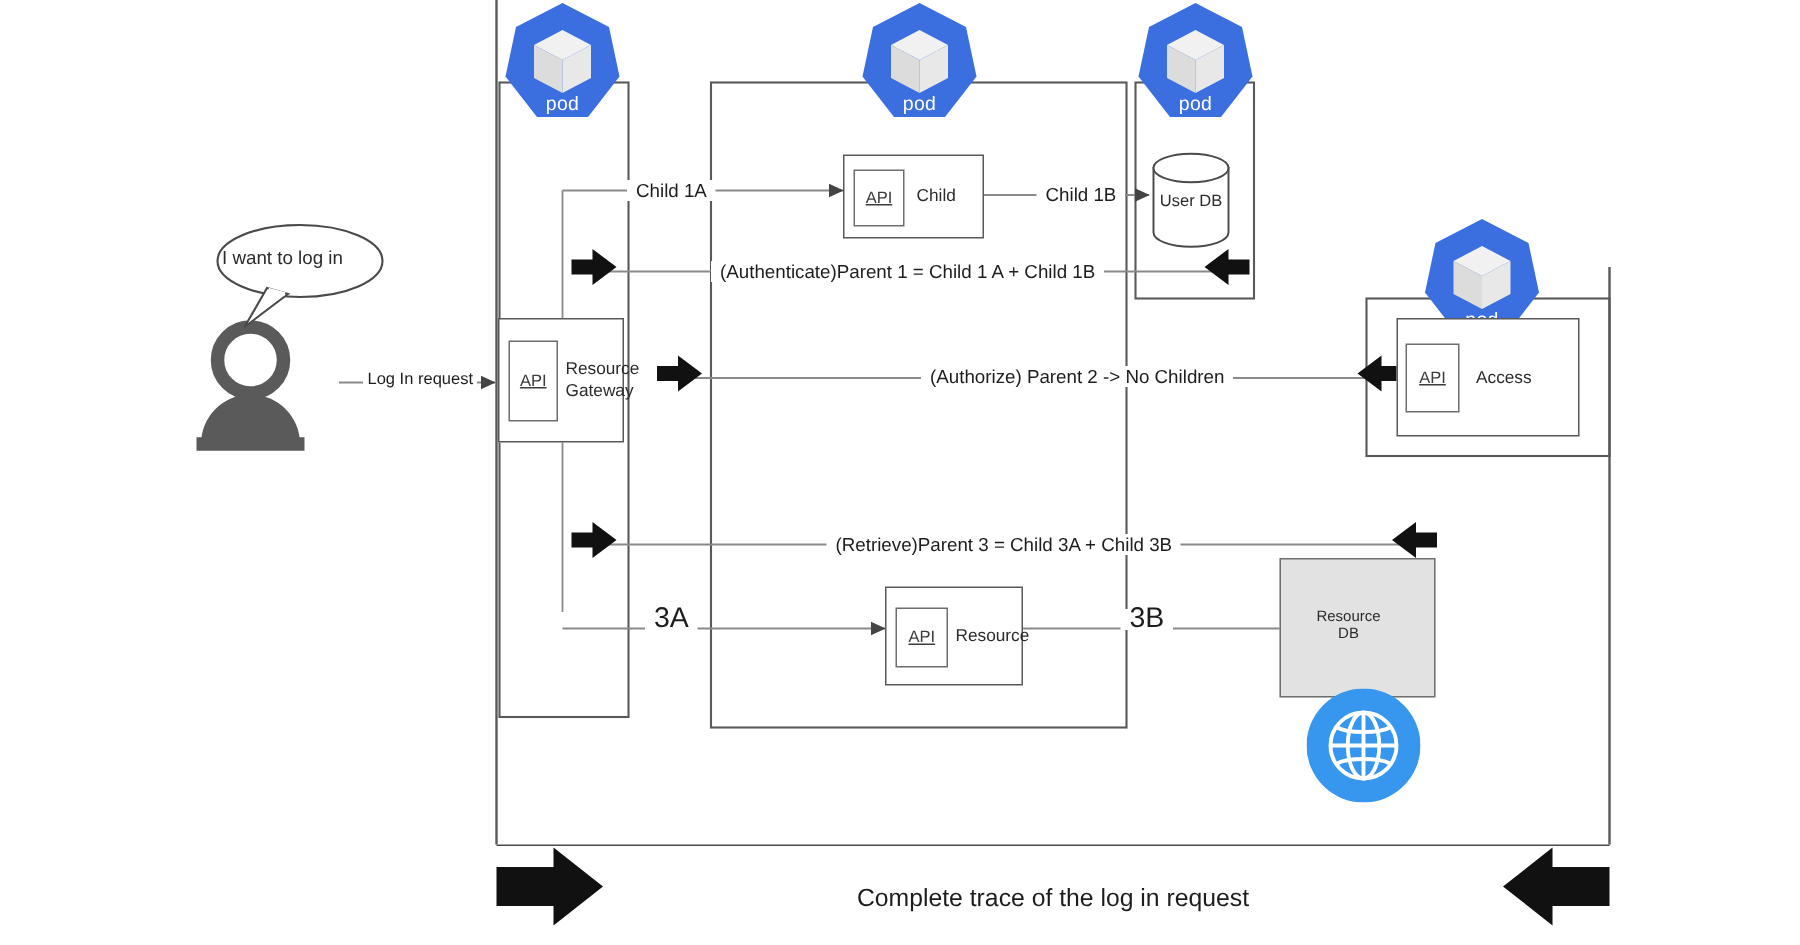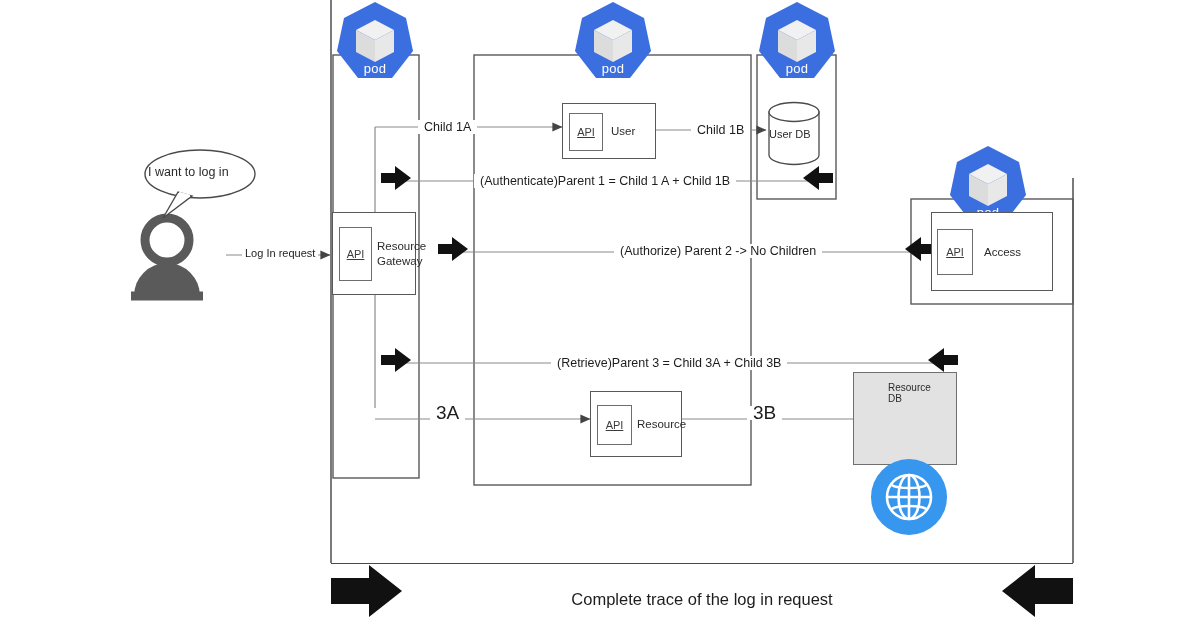--- a/index.html
+++ b/index.html
@@ -27,21 +27,21 @@
   }
   .svc .svcname{
     position:absolute;top:50%;transform:translateY(-50%);
     font-size:11.5px;color:#2b2b2b;white-space:nowrap;
   }
 
   
   .cyl{position:absolute;}
   .cyl .cname{
     position:absolute;left:0;right:0;top:50%;transform:translateY(-50%);
-    text-align:left;font-size:11px;color:#2b2b2b;
+    text-align:center;font-size:11px;color:#2b2b2b;
   }
 
   
   .wirelbl{position:absolute;white-space:nowrap;background:#fff;padding:0 6px;font-size:12.5px;color:#1d1d1d;line-height:14px;}
   .wirelbl.big{font-size:19px;}
 
   
   #tracebar{position:absolute;left:331px;top:563px;width:742px;height:67px;border-top:1.6px solid #4a4a4a;}
   #tracetext{
     position:absolute;left:0;right:0;top:26px;text-align:center;
@@ -184,39 +184,39 @@
 
   <div class="svc" style="left:332px;top:212px;width:84px;height:83px;">
     <div class="api" style="left:6px;top:14px;width:33px;height:54px;">API</div>
     <div class="svcname" style="left:44px;line-height:15px;">
       <span>Resource</span><br><span>Gateway</span>
     </div>
   </div>
 
   <div class="svc" style="left:562px;top:103px;width:94px;height:56px;">
     <div class="api" style="left:6px;top:9px;width:34px;height:38px;">API</div>
-    <div class="svcname" style="left:48px;">User</div>
+    <div class="svcname" style="left:48px;">Child</div>
   </div>
 
   <div class="svc" style="left:590px;top:391px;width:92px;height:66px;">
     <div class="api" style="left:6px;top:13px;width:35px;height:40px;">API</div>
     <div class="svcname" style="left:46px;">Resource</div>
   </div>
 
   <div class="svc" style="left:931px;top:212px;width:122px;height:79px;">
     <div class="api" style="left:5px;top:16px;width:36px;height:46px;">API</div>
     <div class="svcname" style="left:52px;">Access</div>
   </div>
 
   <div class="cyl" style="left:769px;top:102px;width:50px;height:64px;">
     <div class="cname">User DB</div>
   </div>
 
   <div class="gray-panel" style="left:853px;top:372px;width:104px;height:93px;"></div>
-  <div class="cyl" style="left:872px;top:367px;width:54px;height:52px;margin-left:16px;">
+  <div class="cyl" style="left:872px;top:391px;width:54px;height:52px;">
     <div class="cname" style="font-size:10px;">Resource DB</div>
   </div>
 
   <div style="position:absolute;left:871px;top:459px;width:76px;height:76px;">
     <svg viewBox="0 0 76 76" width="76" height="76">
       <circle cx="38" cy="38" r="38" fill="#3796ed"></circle>
       <g fill="none" stroke="#ffffff" stroke-width="2.6">
         <circle cx="38" cy="38" r="22"></circle>
         <ellipse cx="38" cy="38" rx="10.5" ry="22"></ellipse>
         <line x1="38" y1="16" x2="38" y2="60"></line>

